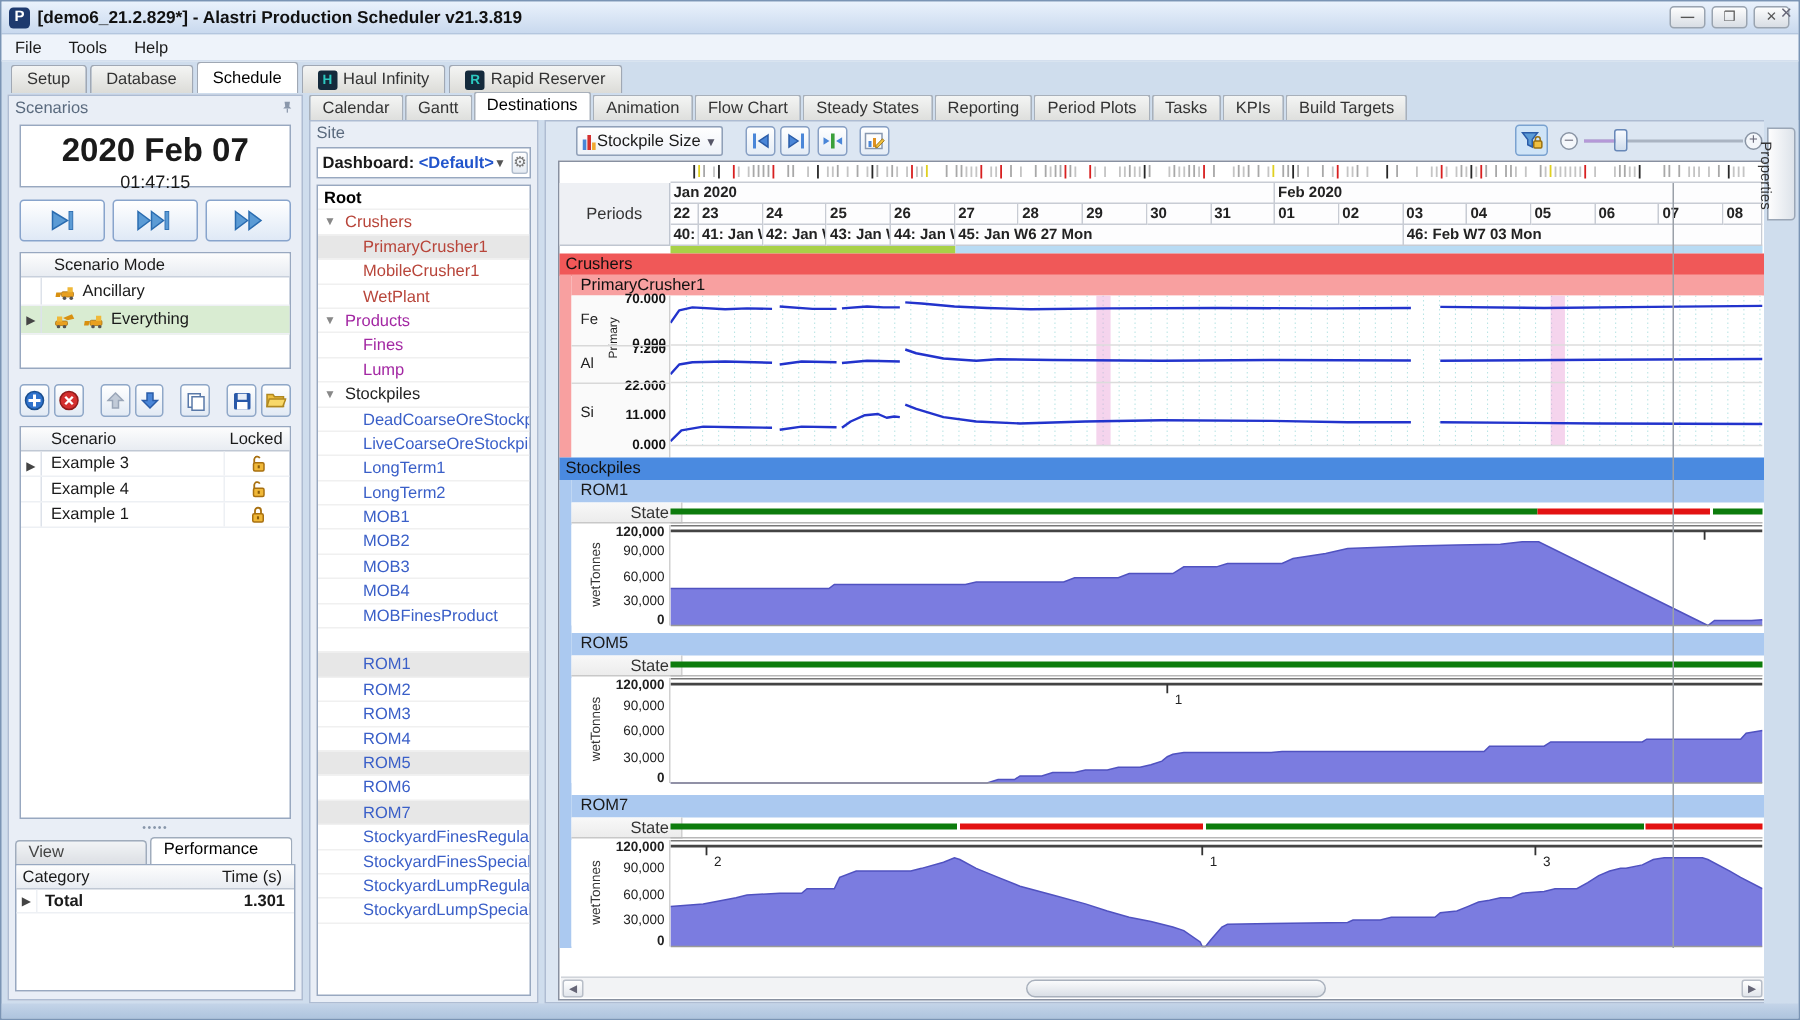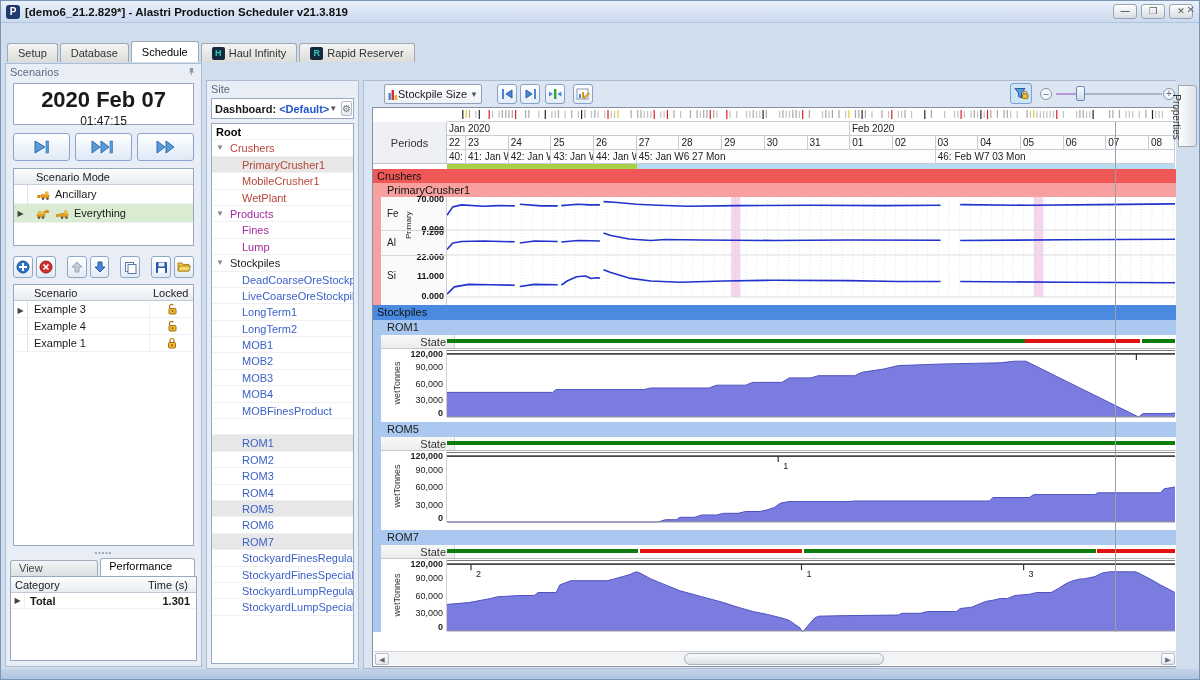--- a/index.html
+++ b/index.html
@@ -87,21 +87,21 @@
   #lockview{position:absolute;top:2px;width:22px;height:21px;background:#cfe4f7;border:1px solid #7aa2d0;border-radius:3px;display:flex;align-items:center;justify-content:center;}
   .zoomcirc{position:absolute;top:7px;width:12px;height:12px;border:1px solid #8a95a5;border-radius:50%;color:#667;font-size:10px;line-height:10px;text-align:center;background:#f4f7fb;}
   #zoom-track{position:absolute;top:12px;height:2px;background:#aab4c2;}
   #zoom-fill{position:absolute;top:12px;height:2px;background:#b598d8;}
   #zoom-thumb{position:absolute;top:5px;width:9px;height:15px;background:linear-gradient(#f8fbff,#cfdcec);border:1px solid #6888b8;border-radius:2px;}
 
   #chartbox{position:absolute;left:8px;top:26px;width:806px;height:560px;background:#fff;border:1px solid #8890a0;}
   #overview{position:absolute;left:74px;top:0;width:728px;height:14px;border-bottom:1px solid #c8ccd4;}
   #ov-handle{position:absolute;top:1px;width:11px;height:11px;background:linear-gradient(#8ec0ee,#3a78c8);border:1px solid #1a4f90;clip-path:polygon(0 0,100% 0,100% 55%,50% 100%,0 55%);}
   #periods-label{position:absolute;left:0;top:14px;width:74px;height:42px;background:#eef0f4;border-right:1px solid #c0c6d0;border-bottom:1px solid #c0c6d0;display:flex;align-items:center;justify-content:center;color:#333;}
-  .tl-row{position:absolute;left:74px;width:728px;display:flex;overflow:hidden;}
+  .tl-row{position:absolute;left:74px;width:728px;display:flex;overflow:hidden;font-weight:bold;}
   .tl-cell{height:100%;border-right:1px solid #c8ccd4;border-bottom:1px solid #c8ccd4;padding-left:2px;line-height:13px;font-size:10px;color:#222;white-space:nowrap;overflow:hidden;flex-shrink:0;background:#fdfdfe;}
   #strip-row{position:absolute;left:74px;top:56px;width:728px;height:5px;display:flex;}
   .hdrband{position:absolute;left:0;width:806px;height:15px;line-height:15px;padding-left:4px;color:#111;}
   .subband{position:absolute;left:8px;width:798px;height:14px;line-height:14px;padding-left:6px;color:#111;}
   .leftstrip{position:absolute;left:0;width:8px;}
   #cr-labels{position:absolute;left:8px;top:89px;width:66px;height:108px;background:#fafafa;border-right:1px solid #d0d0d0;}
   .cr-el{position:absolute;font-size:10px;color:#222;}
   .cr-tick{position:absolute;right:2px;font-size:9px;font-weight:bold;color:#111;white-space:nowrap;}
   #crusher-plot{position:absolute;left:74px;top:89px;}
   #sp-area .sp-subheader{position:absolute;left:8px;width:798px;height:15px;line-height:15px;padding-left:6px;}
@@ -134,20 +134,25 @@
   <div id="titlebar">
     <div id="app-icon">P</div>
     <div id="title-text">[demo6_21.2.829*] - Alastri Production Scheduler v21.3.819</div>
     <div id="win-buttons">
       <div class="winbtn">—</div>
       <div class="winbtn">❒</div>
       <div class="winbtn">✕</div>
     </div>
   </div>
 
+  <div id="menubar">
+      <div class="menu-item">File</div>
+      <div class="menu-item">Tools</div>
+      <div class="menu-item">Help</div>
+    </div>
 
   <div id="apptabs">
       <div class="apptab">
         <span>Setup</span>
       </div>
       <div class="apptab">
         <span>Database</span>
       </div>
       <div class="apptab active">
         <span>Schedule</span>
@@ -323,20 +328,33 @@
           <div style="width:48px;line-height:16px">Time (s)</div>
         </div>
       <div class="prof-row">
         <div style="width:14px;border-right:1px solid #edf0f4;color:#444;font-size:8px;line-height:16px;text-align:center">▶</div>
         <div style="flex:1;font-weight:bold;line-height:16px;padding-left:5px">Total</div>
         <div style="width:46px;font-weight:bold;line-height:16px;text-align:right;padding-right:6px">1.301</div>
       </div>
     </div>
   </div>
 
+  <div id="schedtabs">
+      <div class="schedtab">Calendar</div>
+      <div class="schedtab">Gantt</div>
+      <div class="schedtab active">Destinations</div>
+      <div class="schedtab">Animation</div>
+      <div class="schedtab">Flow Chart</div>
+      <div class="schedtab">Steady States</div>
+      <div class="schedtab">Reporting</div>
+      <div class="schedtab">Period Plots</div>
+      <div class="schedtab">Tasks</div>
+      <div class="schedtab">KPIs</div>
+      <div class="schedtab">Build Targets</div>
+    </div>
   <div id="sched-close">✕</div>
 
   <div id="site">
     <div class="panel-header">Site</div>
     <div id="dash-row">
       <span id="dash-label">Dashboard:</span>
       <span id="dash-value">&lt;Default&gt;</span>
       <span id="dash-arrow">▼</span>
       <span id="gear">⚙</span>
     </div>

